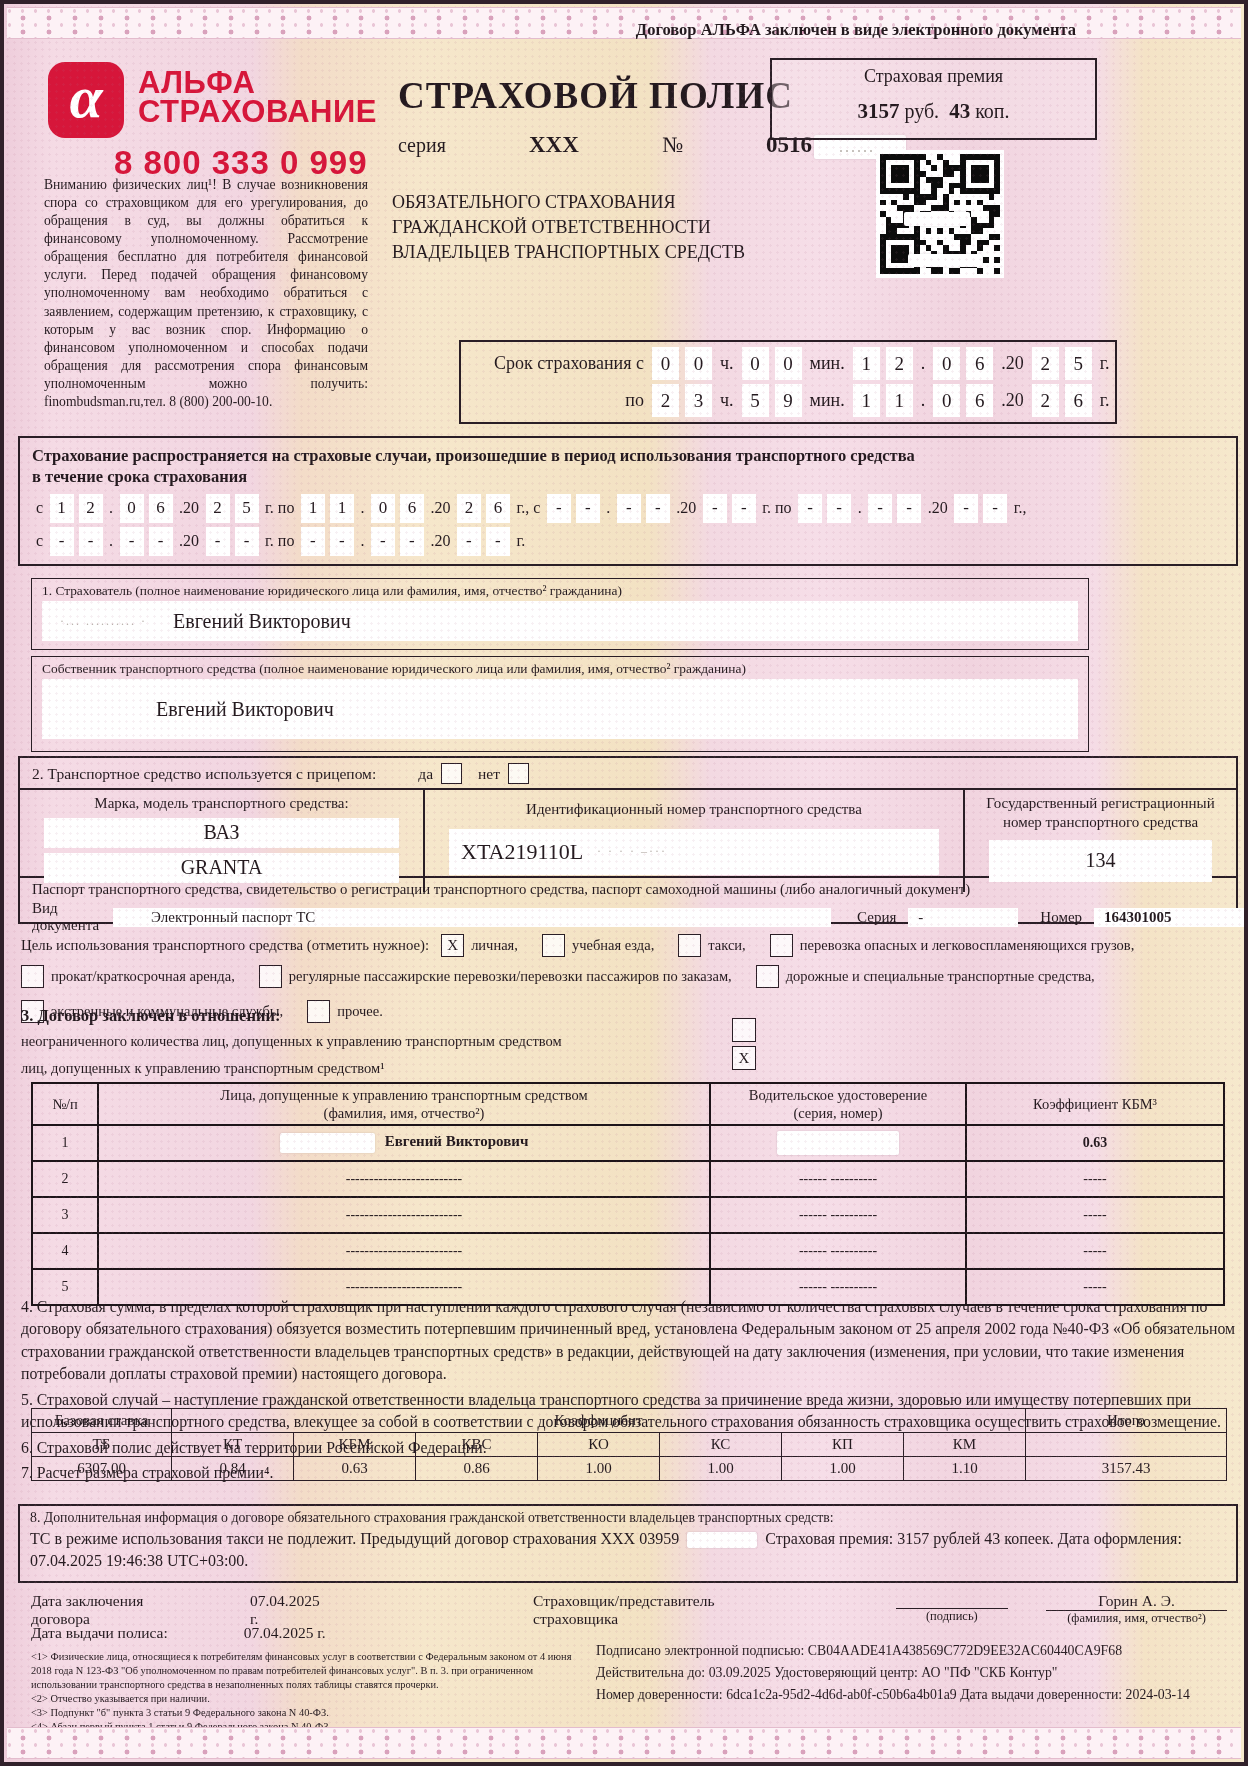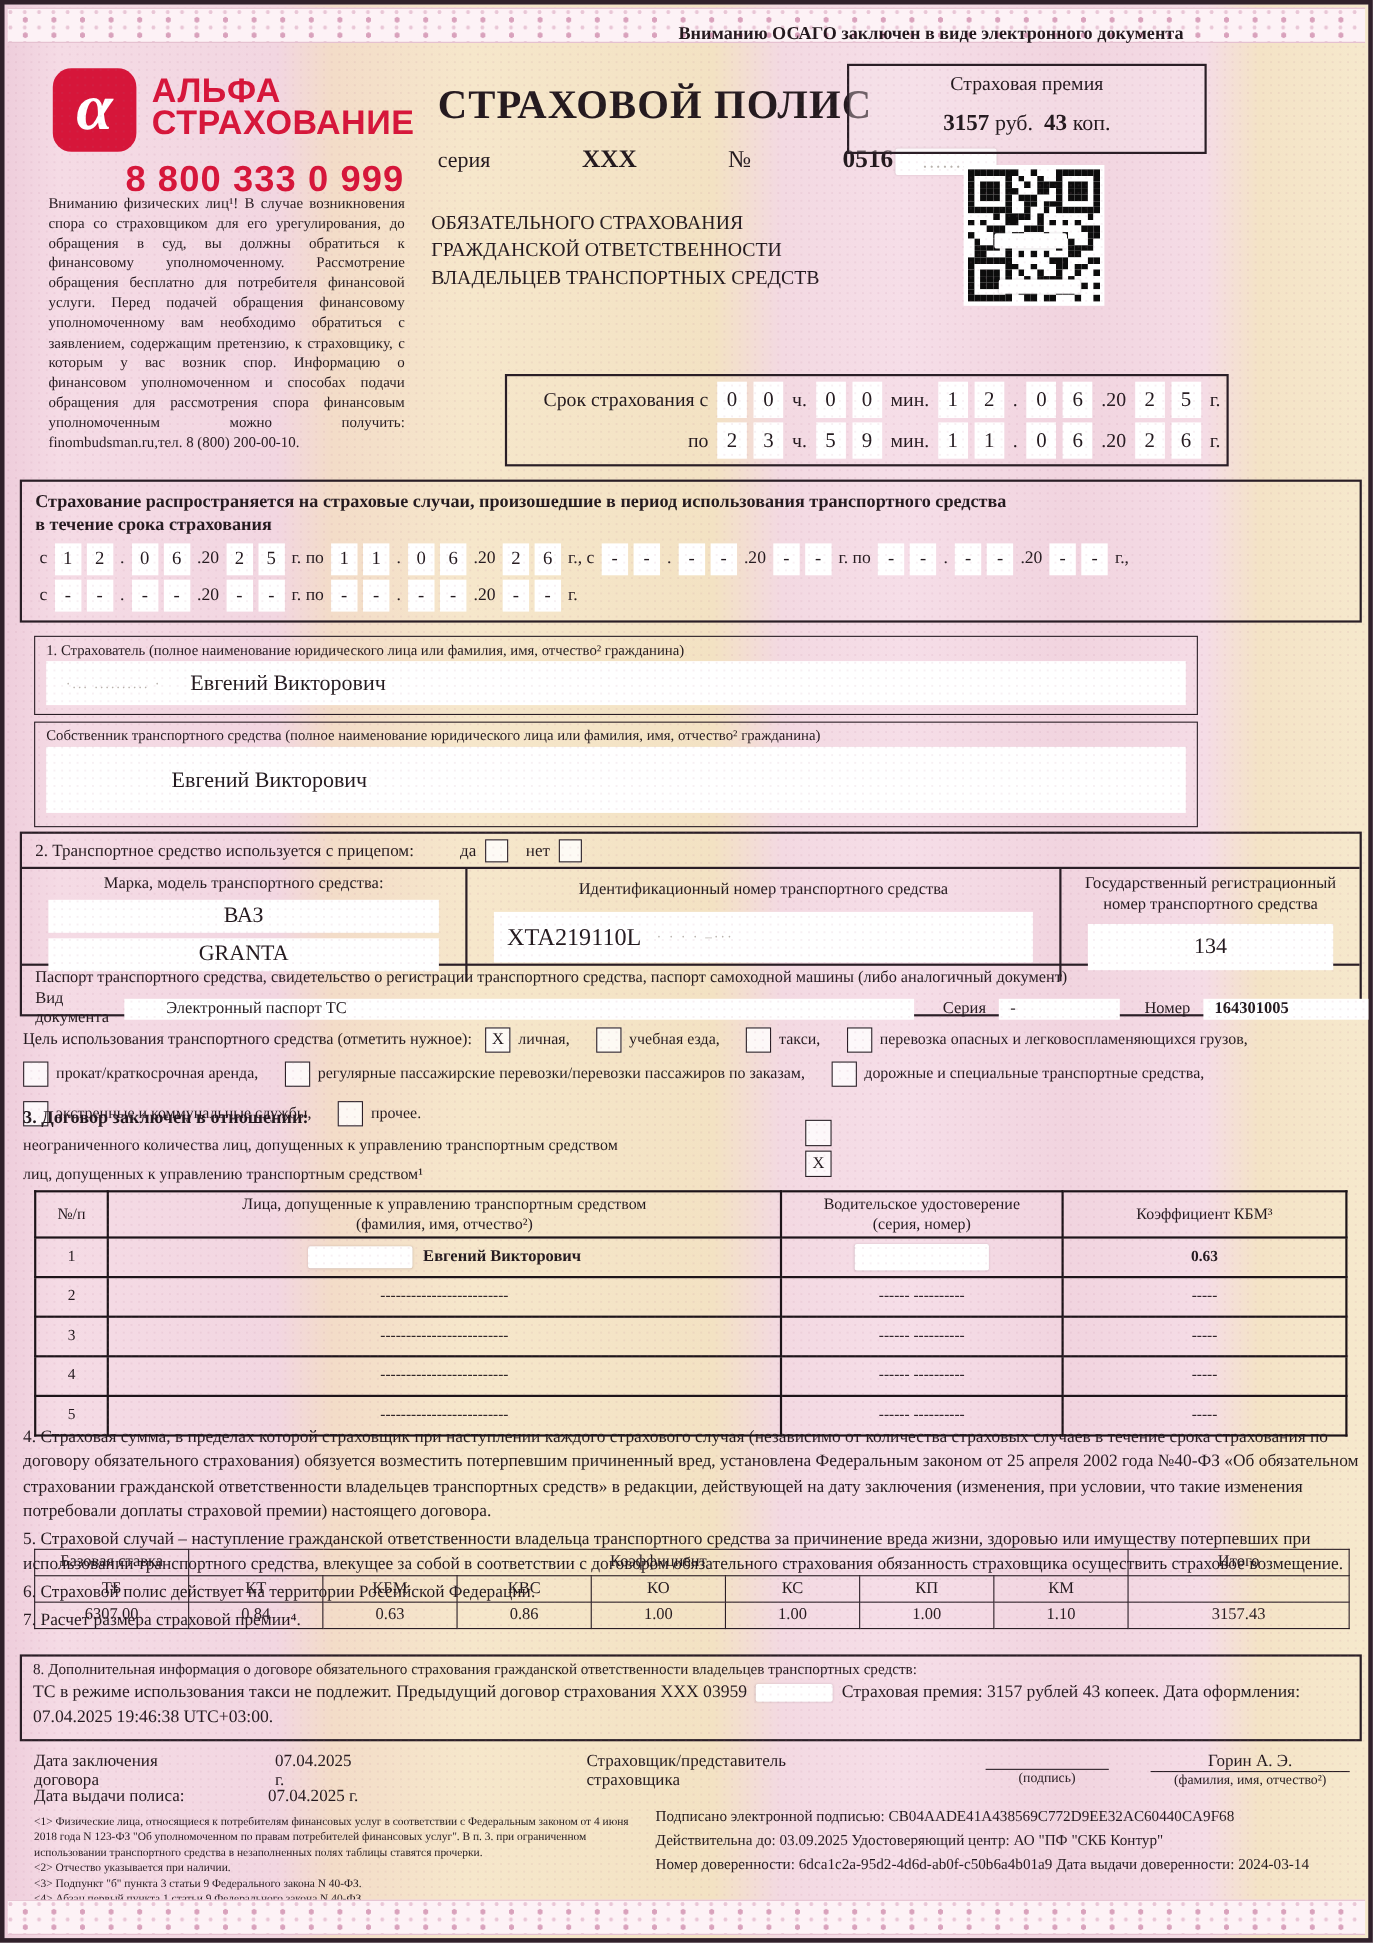--- a/index.html
+++ b/index.html
@@ -103,21 +103,21 @@
   .sig-caption{font-size:12.5px;text-align:center;}
   .sig-line{border-bottom:1.5px solid #2a1e26;}
 </style>
 </head>
 <body>
 
 <div class="page">
   <div class="lace lace-top"></div>
   <div class="lace lace-bottom"></div>
 
-  <div class="abs top-note">Вниманию ОСАГО заключен в виде электронного документа</div>
+  <div class="abs top-note">Договор АЛЬФА заключен в виде электронного документа</div>
 
   <div class="abs" style="left:44px;top:58px;width:330px;">
     <div class="logo-row">
       <div class="alpha-sq">
           <span>α</span>
         </div>
       <div class="logo-txt">
         <div>АЛЬФА</div>
         <div>СТРАХОВАНИЕ</div>
       </div>

